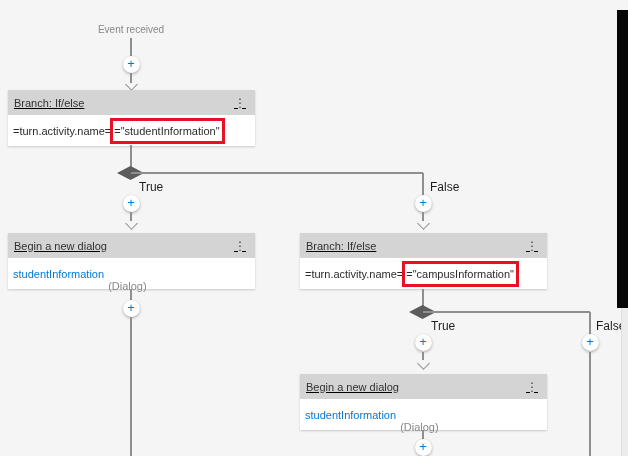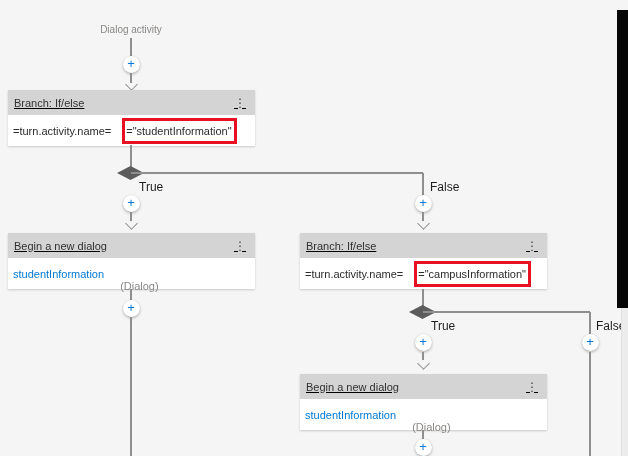--- a/index.html
+++ b/index.html
@@ -35,35 +35,35 @@
   .branch-label{position:absolute;font-size:12px;color:#1f1f1f;}
 
   
   .node{position:absolute;width:247px;box-shadow:0 1px 2px rgba(0,0,0,.18);cursor:pointer;}
   .node-header{height:25px;background:#d4d4d4;display:flex;align-items:center;
     justify-content:space-between;padding:0 7px 0 6px;box-sizing:border-box;text-decoration:underline;}
   .node-title{font-size:11px;color:#323130;}
   .kebab{font-size:12px;color:#3b3b3b;line-height:12px;padding:0 2px;cursor:pointer;}
   .node-body{height:31px;background:#fff;display:flex;align-items:center;
     padding-left:5px;box-sizing:border-box;font-size:11px;color:#2b2b2b;
-    white-space:nowrap;overflow:visible;gap:12px;}
+    white-space:nowrap;overflow:visible;}
   .cond-hl{display:inline-block;border:3px solid #e81123;padding:4px 2px 4px 1px;
     margin-left:-1px;}
   .dialog-link{color:#0078d4;cursor:pointer;}
   .dialog-suffix{color:#8a8886;margin-left:4px;margin-top:24px;}
 
   .black-bar{position:absolute;background:#060606;}
   .right-strip{position:absolute;background:#ececec;border-left:1px solid #e0e0e0;}
 </style>
 </head>
 <body>
 
 <div class="canvas">
 
-  <div class="trigger-sub">Dialog activity</div>
+  <div class="trigger-sub">Event received</div>
 
   <div class="line vline" style="left:130.25px;top:38px;height:18px;"></div>
   <div class="plus" style="left:122.5px;top:55.5px;">+</div>
   <div class="line vline" style="left:130.25px;top:73px;height:10px;"></div>
   <div class="arrow" style="left:127px;top:80px;"></div>
 
   <div class="node" style="left:8px;top:90px;">
     <div class="node-header">
       <span class="node-title">Branch: If/else</span>
       <span class="kebab">⋮</span>

